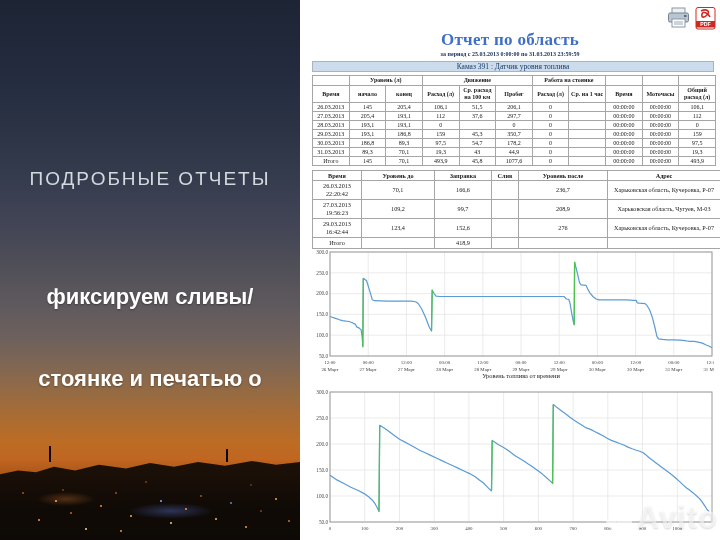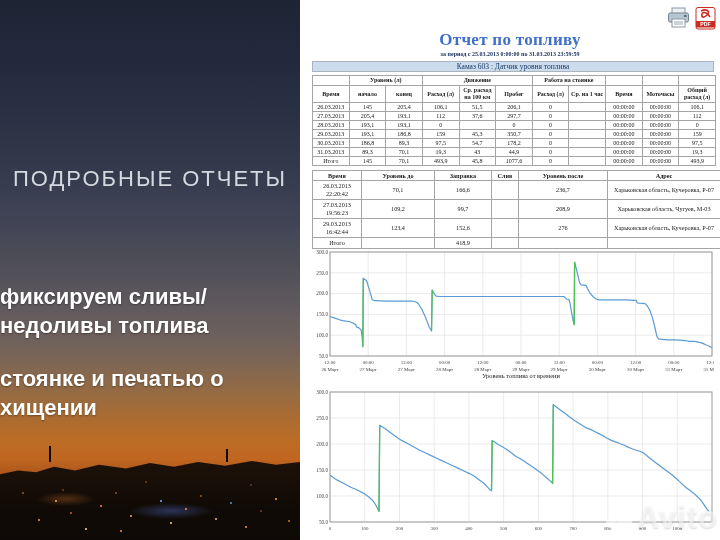--- a/index.html
+++ b/index.html
@@ -23,22 +23,22 @@
       115px 492px 0 0 #995522,130px 515px 0 0 #ffaa55,145px 481px 0 0 #774411,
       160px 500px 0 0 #88aaff,170px 522px 0 0 #ffcc88,185px 508px 0 0 #ff9944,
       200px 495px 0 0 #aa5511,215px 518px 0 0 #ffbb66,230px 502px 0 0 #6688cc,
       245px 526px 0 0 #ff9933,260px 510px 0 0 #884411,275px 498px 0 0 #ffaa44,
       288px 520px 0 0 #cc7722,120px 530px 0 0 #ff8a3a,62px 489px 0 0 #7a4218,250px 484px 0 0 #6b3a14;}
   .glow-b{position:absolute;left:128px;top:503px;width:86px;height:16px;border-radius:50%;
     background:radial-gradient(ellipse at center,rgba(90,120,220,.38),rgba(90,120,220,0) 70%);}
   .glow-o{position:absolute;left:36px;top:492px;width:60px;height:14px;border-radius:50%;
     background:radial-gradient(ellipse at center,rgba(255,140,60,.28),rgba(255,140,60,0) 70%);}
   .headline{position:absolute;left:0;top:160px;width:300px;text-align:center;
-    color:#d4d8df;font-size:22px;font-weight:400;letter-spacing:2px;line-height:37px;}
-  .point{position:absolute;left:0;width:300px;text-align:left;color:#ffffff;
+    color:#d4d8df;font-size:19px;font-weight:400;letter-spacing:2px;line-height:37px;}
+  .point{position:absolute;left:0;width:300px;text-align:center;color:#ffffff;
     font-weight:bold;font-size:22px;line-height:29px;text-shadow:0 1px 2px rgba(0,0,0,.35);}
   .p1{top:282px;}
   .p2{top:364px;}
 
   
   .report{position:absolute;left:300px;top:0;width:420px;height:540px;background:#ffffff;
     font-family:"Liberation Serif",serif;color:#1a1a1a;}
   .toolbar{position:absolute;top:7px;right:4px;display:flex;gap:5px;}
   .toolbar span{display:inline-block;cursor:pointer;}
   .rtitle{position:absolute;top:30px;left:0;width:100%;margin:0;text-align:center;
@@ -72,25 +72,23 @@
     <div class="tower t1"></div>
     <div class="tower t2"></div>
     <div class="glow-b"></div>
     <div class="glow-o"></div>
     <div class="lights"></div>
     <div class="headline">
       <div>ПОДРОБНЫЕ ОТЧЕТЫ</div>
     </div>
     <div class="point p1">
       <div>фиксируем сливы/</div>
-      <div>недоливы топлива</div>
     </div>
     <div class="point p2">
       <div>стоянке и печатью о</div>
-      <div>хищении</div>
     </div>
   </div>
 
   <div class="report">
     <div class="toolbar">
       <span>
         <svg width="23" height="22" viewBox="0 0 23 22">
           <rect x="5" y="1" width="13" height="6" fill="#eef1f4" stroke="#8a97a6" stroke-width="1"></rect>
           <rect x="1.5" y="6" width="20" height="9" rx="1.5" fill="#b9c6d2" stroke="#76828f" stroke-width="1"></rect>
           <rect x="17" y="8" width="2.5" height="2" fill="#5a6b7c"></rect>
@@ -101,23 +99,23 @@
       </span>
       <span>
         <svg width="21" height="23" viewBox="0 0 21 23">
           <rect x="1" y="0.5" width="19" height="21.5" rx="2" fill="#ffffff" stroke="#cc2a22" stroke-width="1"></rect>
           <path d="M6 4 C11 1.5, 16 4, 12 8 C9 11, 6 11, 7 7 C8 4, 13 5.5, 15 10" fill="none" stroke="#cc2a22" stroke-width="1.6"></path>
           <rect x="1" y="14" width="19" height="6.5" fill="#cc2a22"></rect>
           <text x="10.5" y="19.3" text-anchor="middle" font-size="5.2" font-weight="bold" fill="#ffffff" font-family="Liberation Sans,sans-serif">PDF</text>
         </svg>
       </span>
     </div>
-    <h1 class="rtitle">Отчет по топливу</h1>
+    <h1 class="rtitle">Отчет по область</h1>
     <div class="period">за период с 25.03.2013 0:00:00 по 31.03.2013 23:59:59</div>
-    <div class="banner">Камаз 603 : Датчик уровня топлива</div>
+    <div class="banner">Камаз 391 : Датчик уровня топлива</div>
 
     <table class="tbl1">
       <thead id="t1head">
           <tr>
             <th colspan="1"></th>
             <th colspan="2">Уровень (л)</th>
             <th colspan="3">Движение</th>
             <th colspan="2">Работа на стоянке</th>
             <th colspan="1"></th>
             <th colspan="1"></th>

